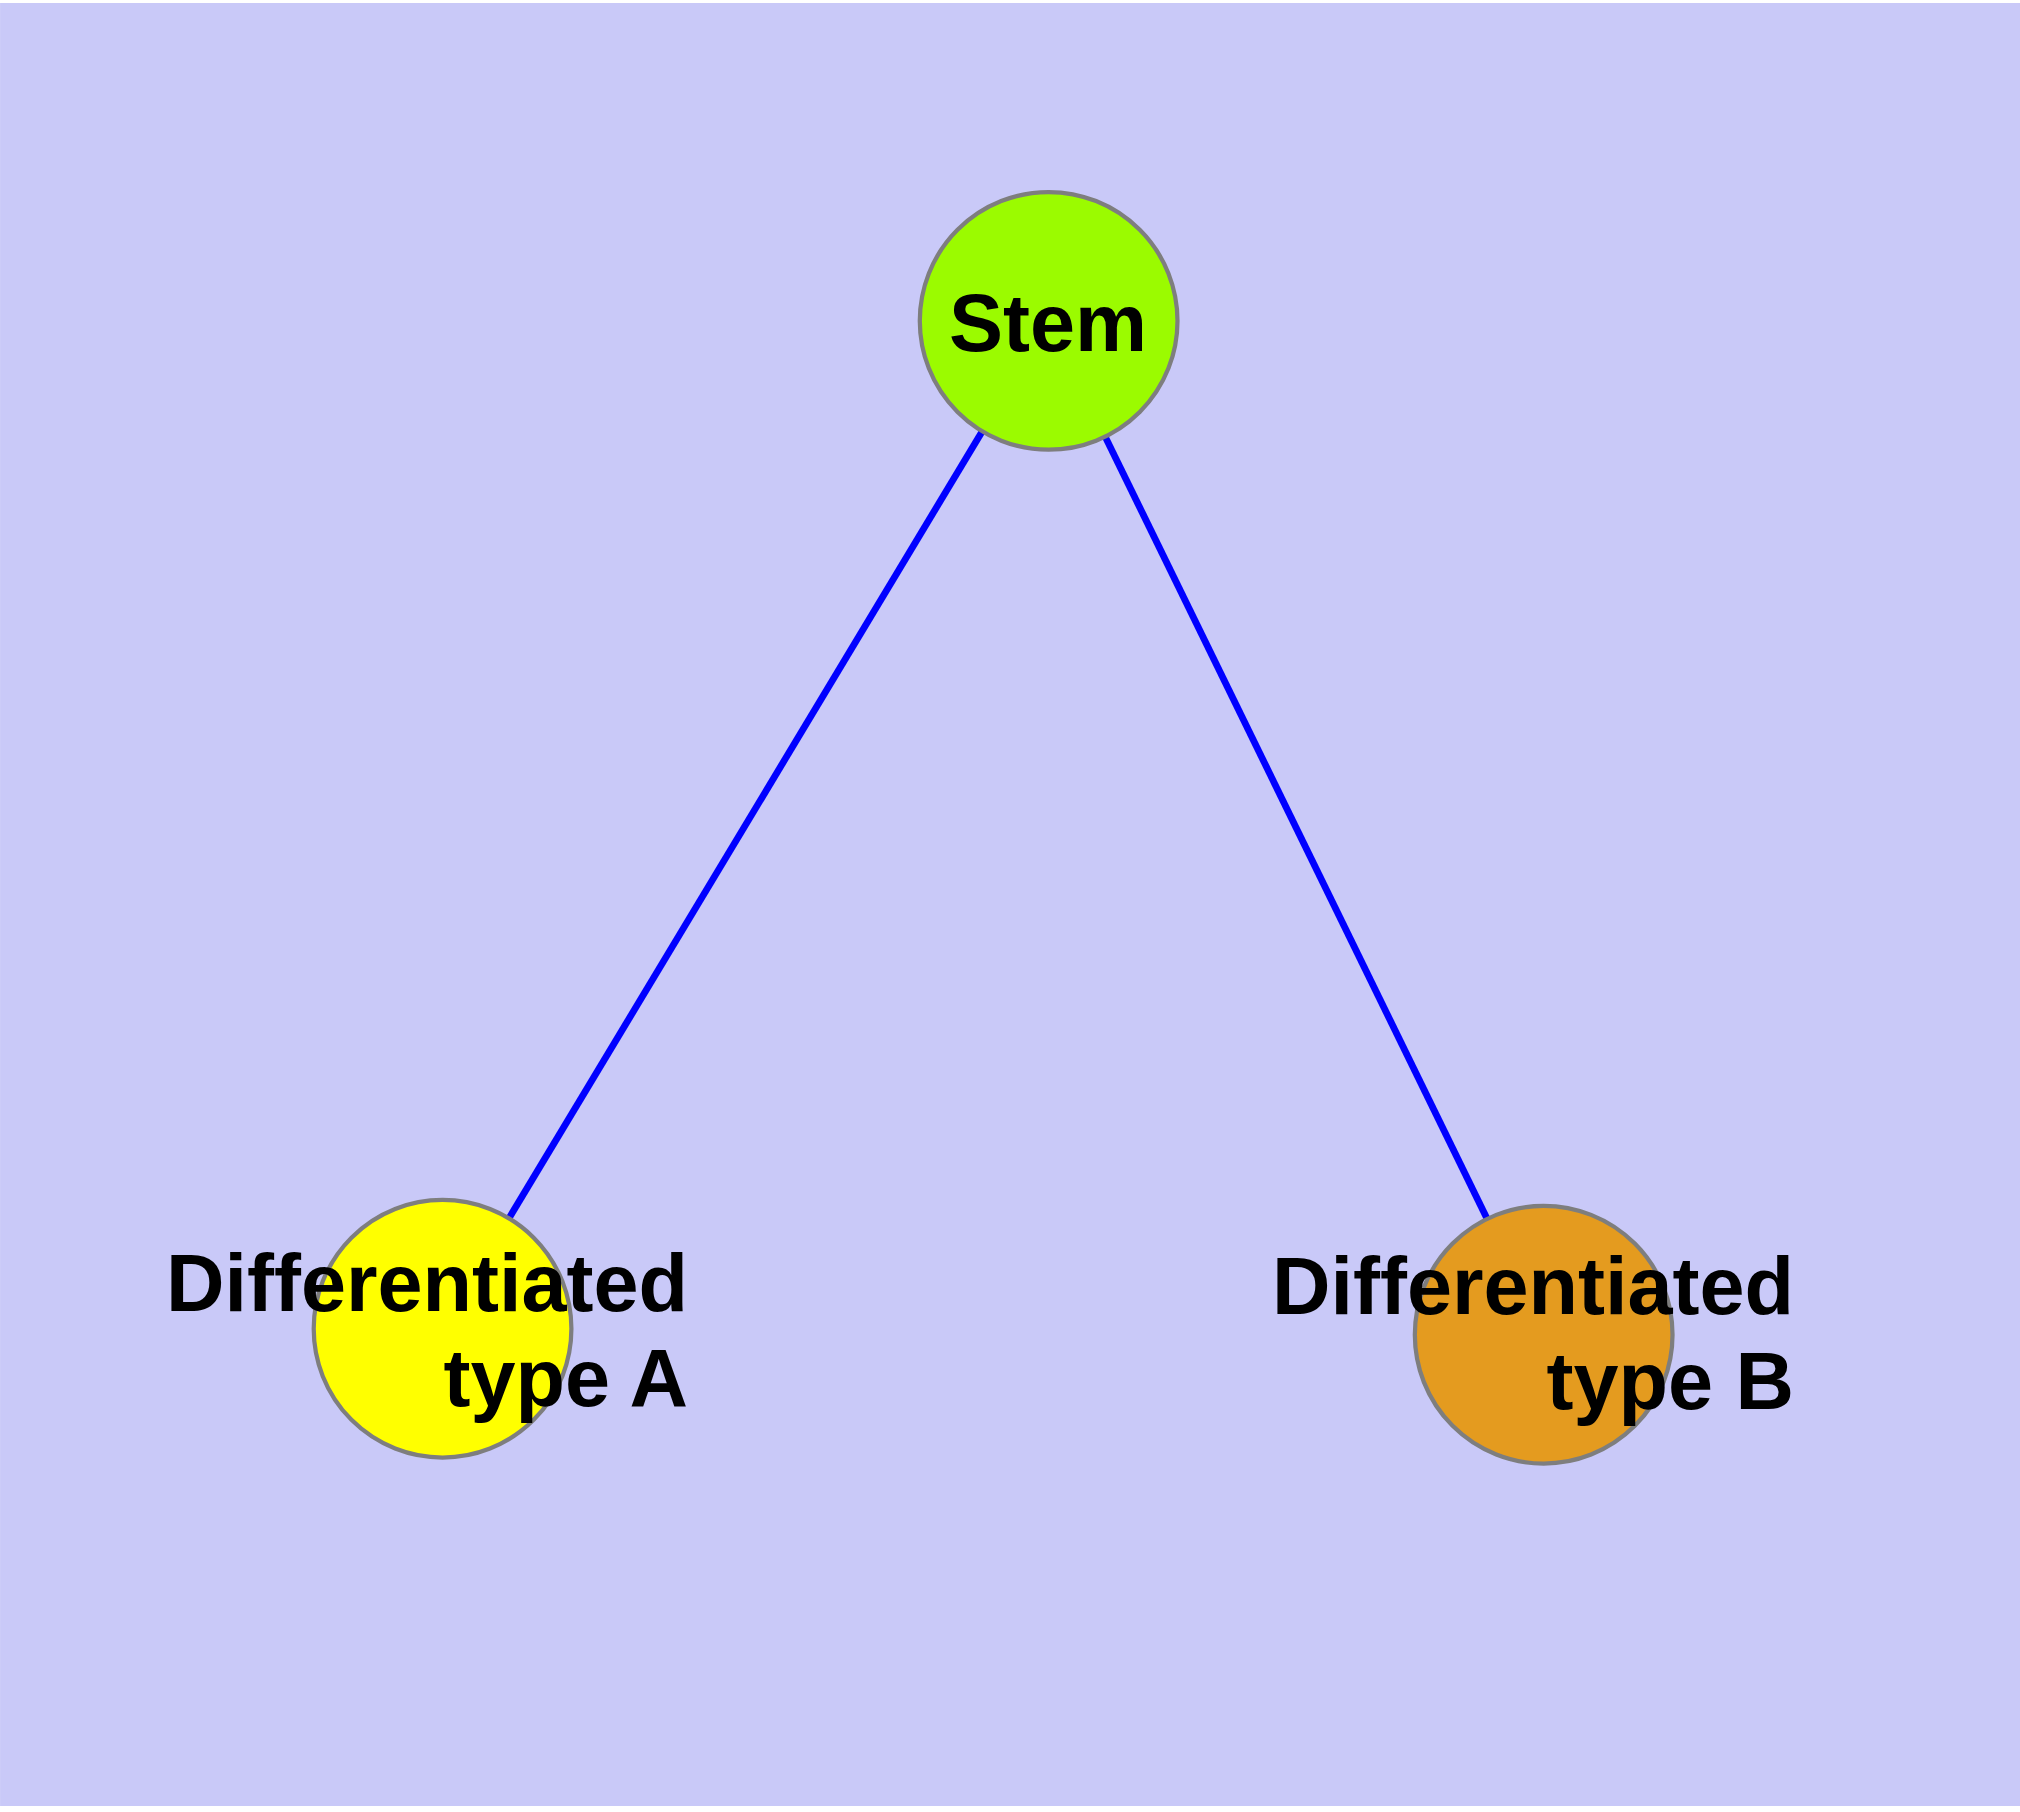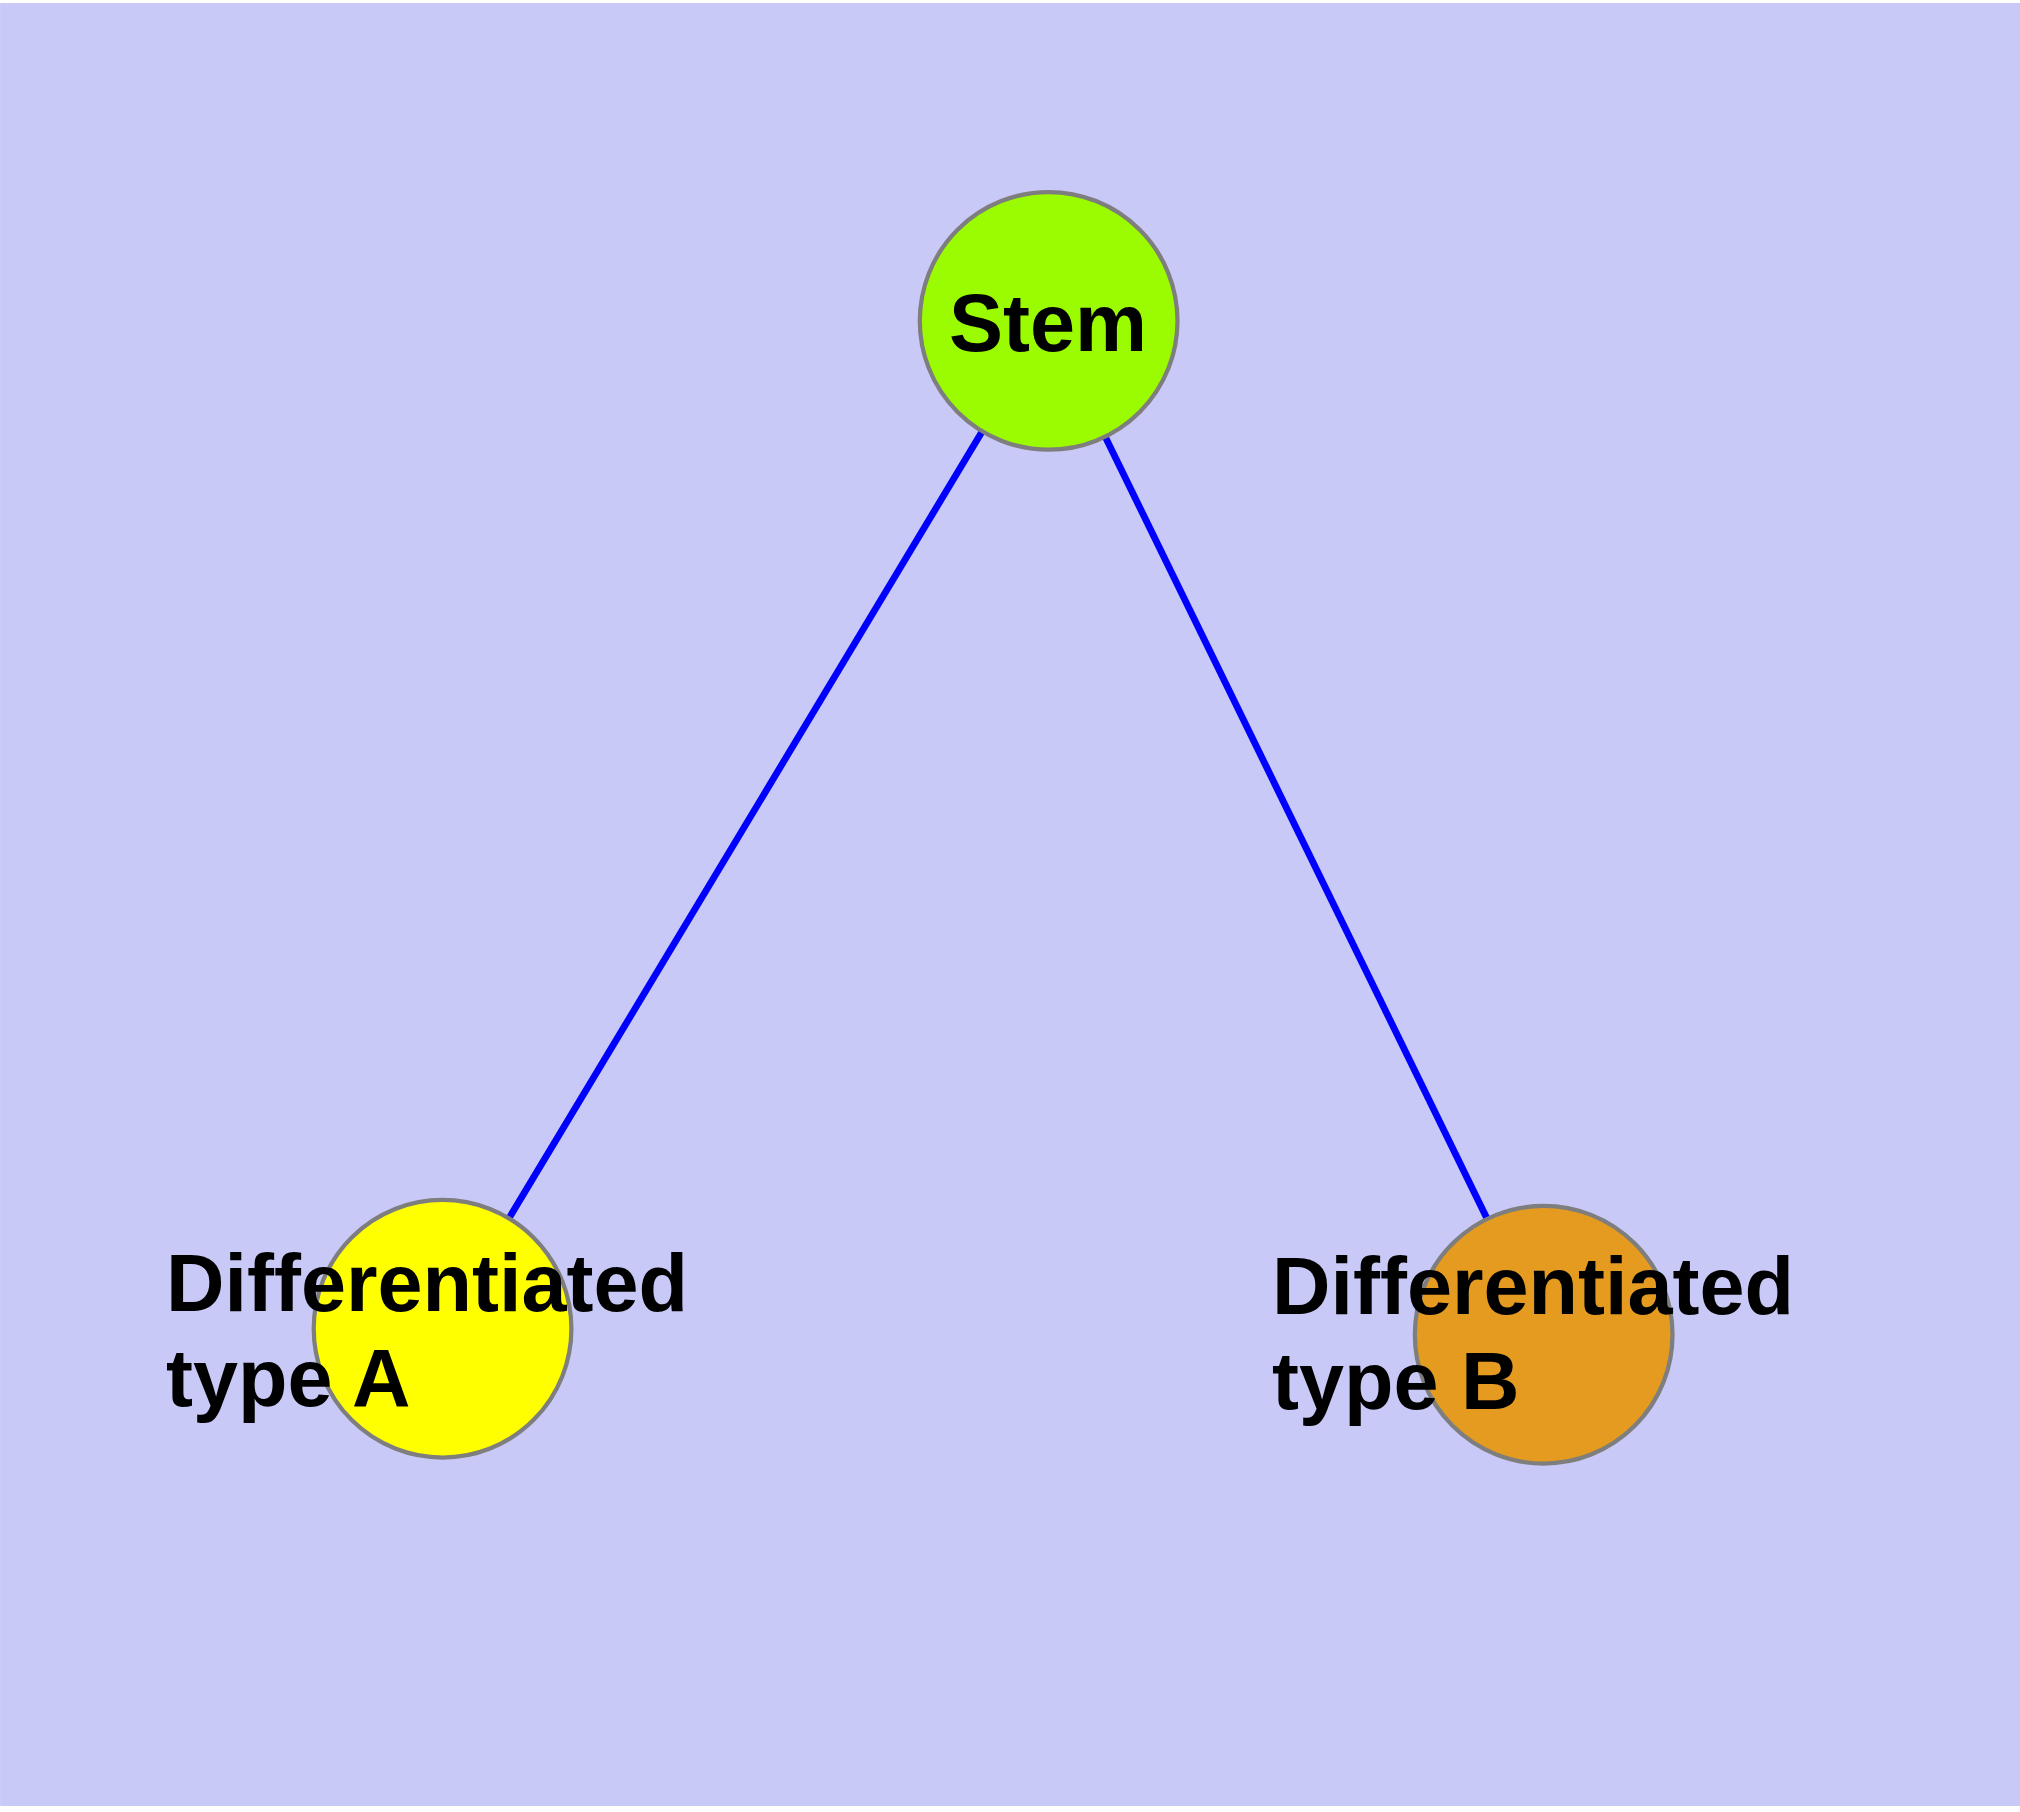--- a/index.html
+++ b/index.html
@@ -26,21 +26,21 @@
   }
   .canvas svg {
     position: absolute;
     left: 0;
     top: 0;
     display: block;
   }
   .node-label {
     position: absolute;
     transform: translate(-50%, -50%);
-    text-align: left;
+    text-align: right;
     white-space: pre-line;
     font-weight: 700;
     font-size: 81px;
     line-height: 95px;
     color: #000000;
     letter-spacing: 0px;
     pointer-events: none;
   }
 </style>
 </head>

